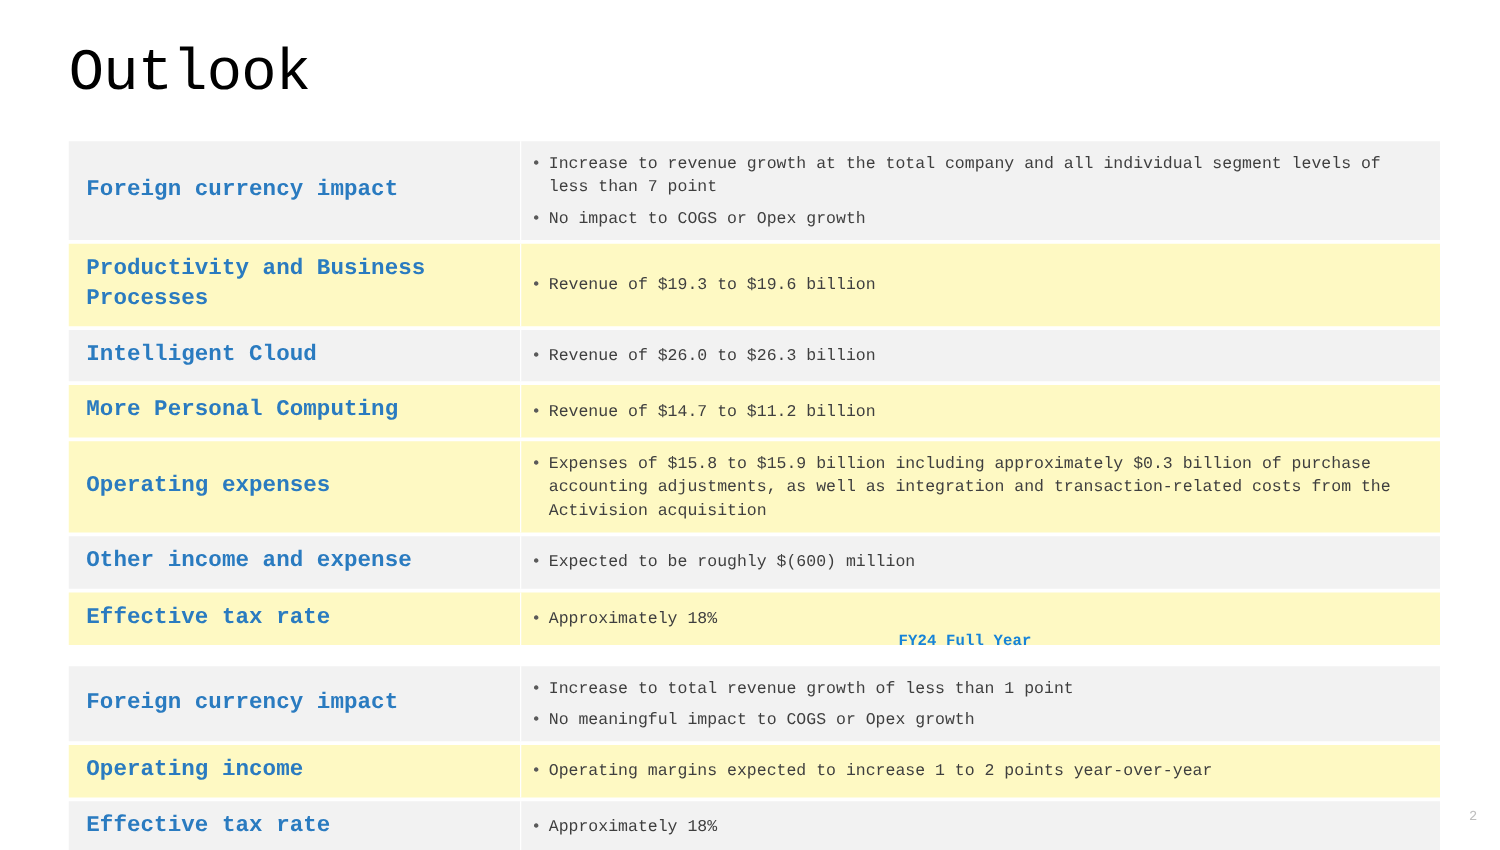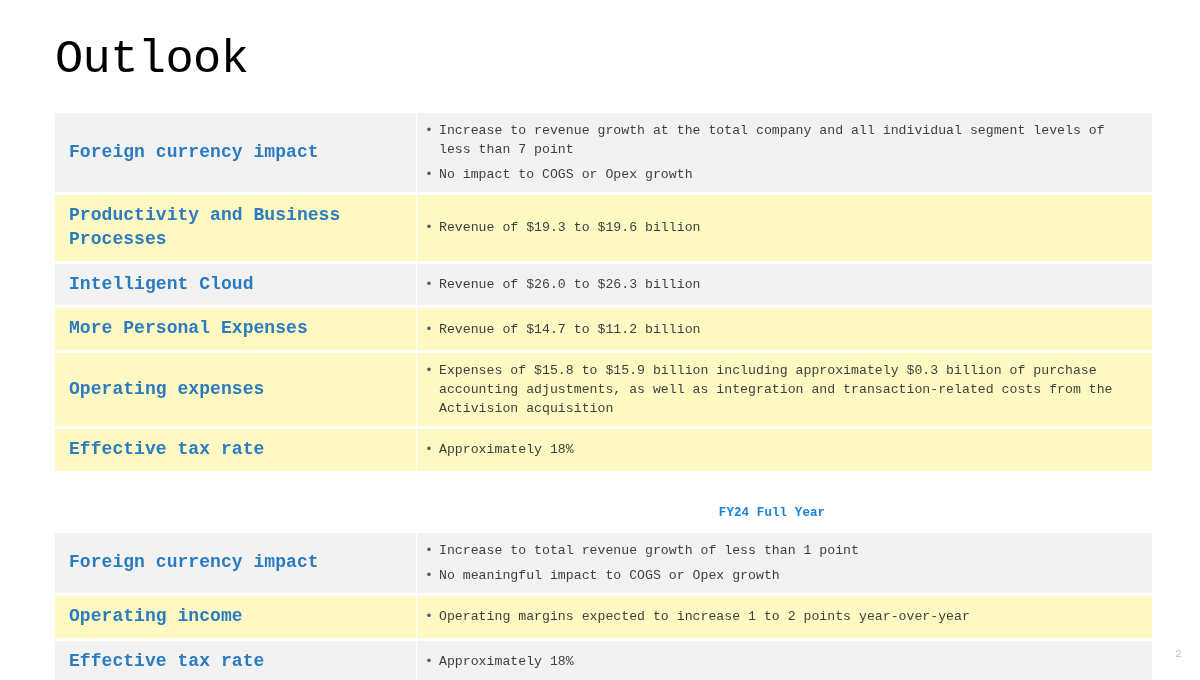--- a/index.html
+++ b/index.html
@@ -154,32 +154,40 @@
           </tr>
           <tr class="table-row">
             <td class="row-label">Intelligent Cloud</td>
             <td class="row-values">
               <ul class="bullet-list">
                 <li><span class="bullet-dot">•</span><span>Revenue of $26.0 to $26.3 billion</span></li>
               </ul>
             </td>
           </tr>
           <tr class="table-row row-alt">
-            <td class="row-label">More Personal Expenses</td>
+            <td class="row-label">More Personal Computing</td>
             <td class="row-values">
               <ul class="bullet-list">
                 <li><span class="bullet-dot">•</span><span>Revenue of $14.7 to $11.2 billion</span></li>
               </ul>
             </td>
           </tr>
           <tr class="table-row row-alt">
             <td class="row-label">Operating expenses</td>
             <td class="row-values">
               <ul class="bullet-list">
                 <li><span class="bullet-dot">•</span><span>Expenses of $15.8 to $15.9 billion including approximately $0.3 billion of purchase accounting adjustments, as well as integration and transaction-related costs from the Activision acquisition</span></li>
+              </ul>
+            </td>
+          </tr>
+          <tr class="table-row">
+            <td class="row-label">Other income and expense</td>
+            <td class="row-values">
+              <ul class="bullet-list">
+                <li><span class="bullet-dot">•</span><span>Expected to be roughly $(600) million</span></li>
               </ul>
             </td>
           </tr>
           <tr class="table-row row-alt">
             <td class="row-label">Effective tax rate</td>
             <td class="row-values">
               <ul class="bullet-list">
                 <li><span class="bullet-dot">•</span><span>Approximately 18%</span></li>
               </ul>
             </td>

